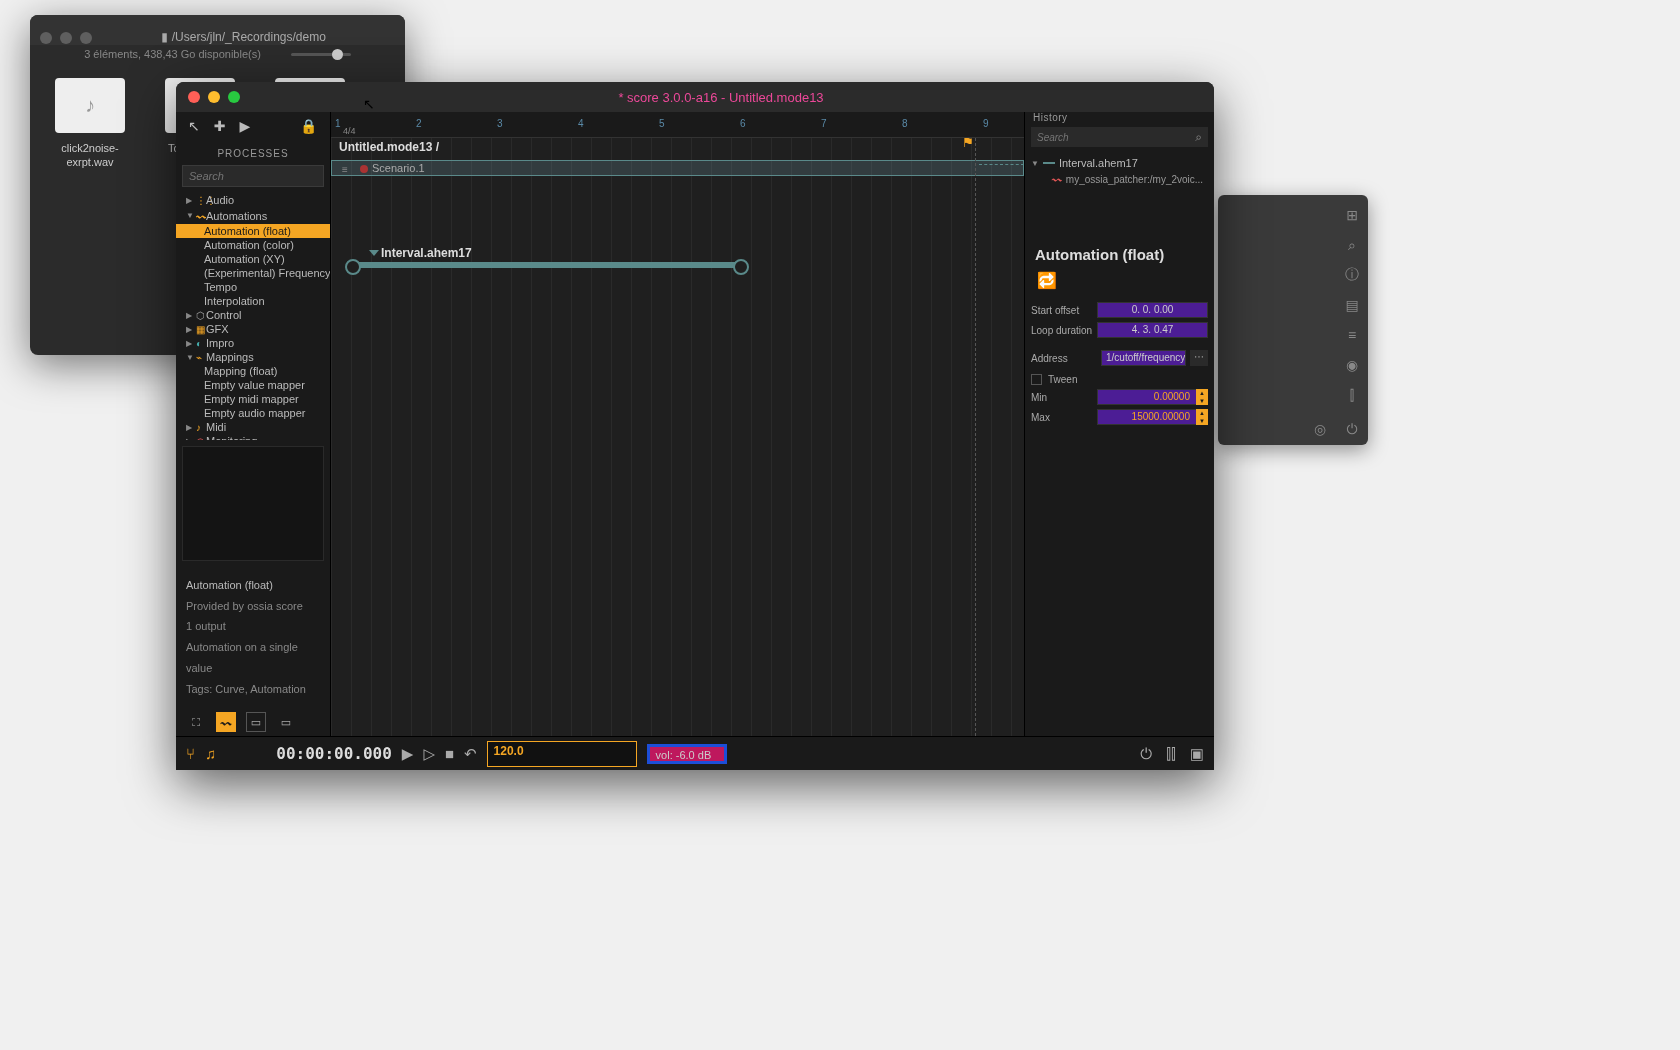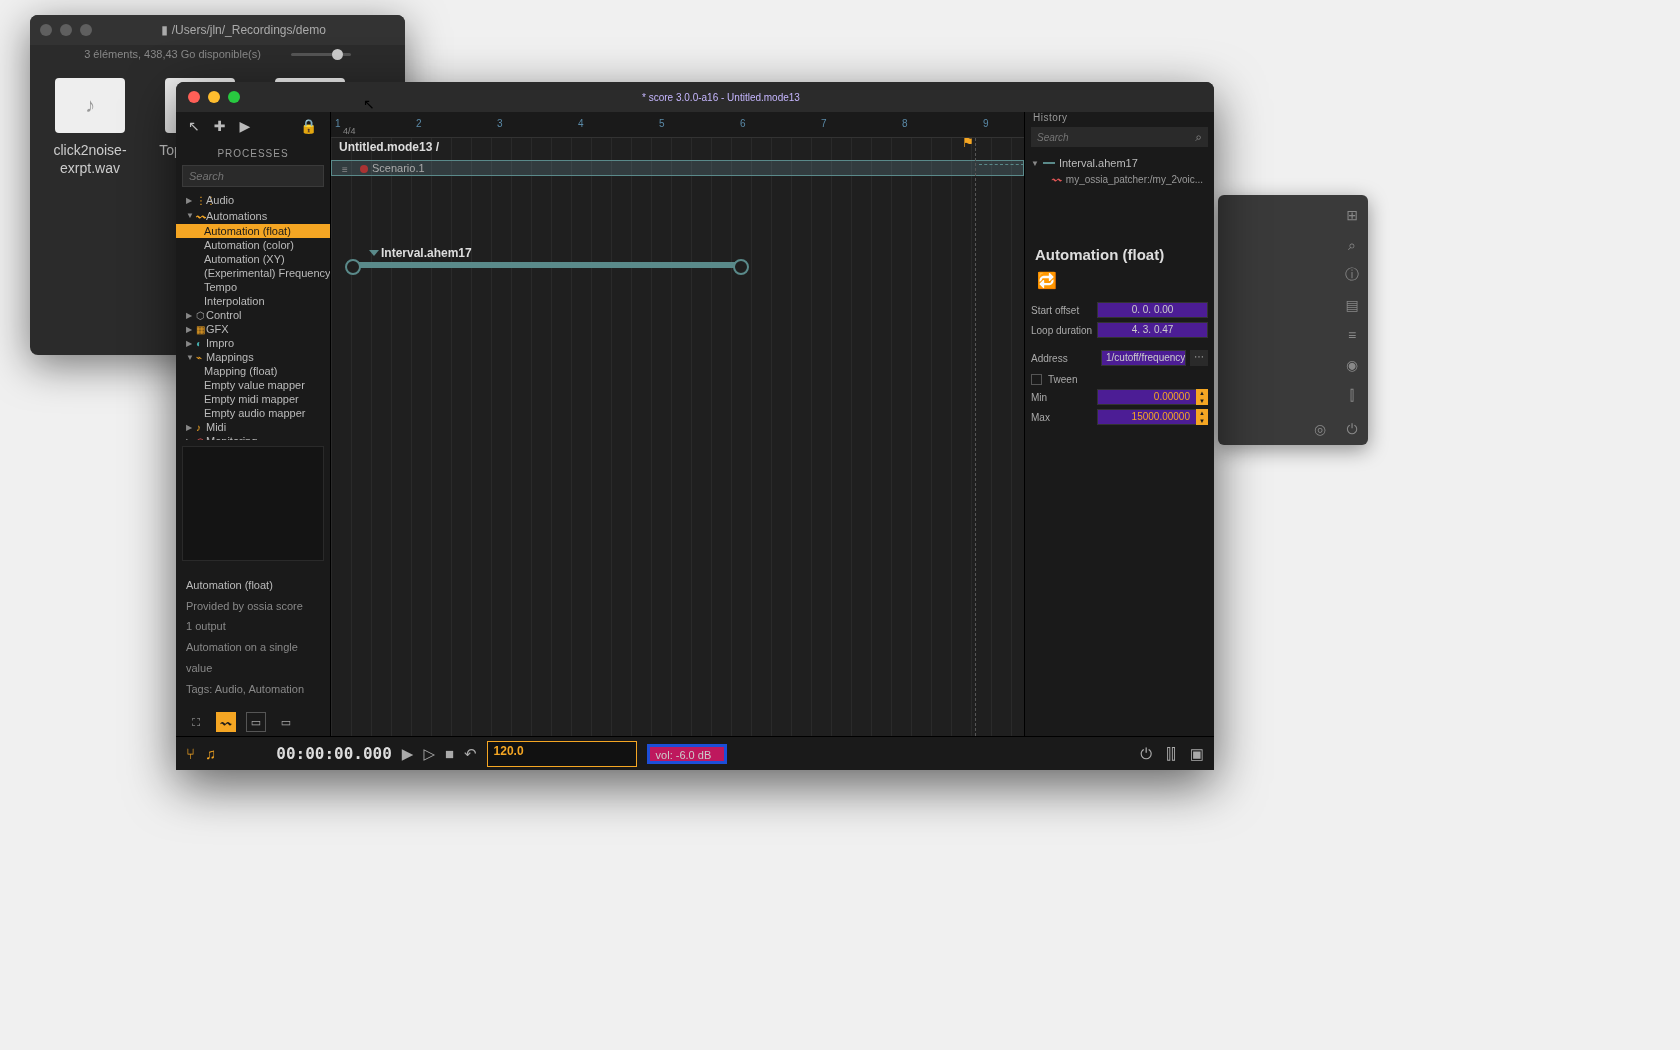--- a/index.html
+++ b/index.html
@@ -1,44 +1,44 @@
 <!DOCTYPE html>
 <html><head>
 <meta charset="utf-8">
 <style>
 * { margin: 0; padding: 0; box-sizing: border-box; font-family: -apple-system, BlinkMacSystemFont, "Segoe UI", Helvetica, Arial, sans-serif; }
 body { background: #f0f0f0; width: 1680px; height: 1050px; position: relative; overflow: hidden; }
 
 
 .finder-window { position: absolute; left: 30px; top: 15px; width: 375px; height: 340px; background: #2b2b2b; border-radius: 8px; box-shadow: 0 10px 40px rgba(0,0,0,0.5); }
-.finder-titlebar { height: 30px; display: flex; align-items: center; padding: 1px 10px; background: #333; border-radius: 8px 8px 0 0; }
+.finder-titlebar { height: 30px; display: flex; align-items: flex-end; padding: 1px 10px; background: #333; border-radius: 8px 8px 0 0; }
 .traffic-lights { display: flex; gap: 8px; }
 .tl { width: 12px; height: 12px; border-radius: 50%; }
 .tl.red { background: #5f5f5f; } .tl.yellow { background: #5f5f5f; } .tl.green { background: #5f5f5f; }
 .finder-path { flex: 1; text-align: center; color: #aaa; font-size: 12px; }
 .finder-path .folder-icon { display: inline-block; margin-right: 4px; }
 .finder-status { text-align: center; color: #888; font-size: 11px; padding: 3px 0; display: flex; align-items: center; justify-content: center; gap: 30px; }
 .finder-slider { width: 60px; height: 3px; background: #555; border-radius: 2px; position: relative; }
 .finder-slider::after { content:''; position: absolute; right: 8px; top: -4px; width: 11px; height: 11px; background: #ccc; border-radius: 50%; }
 .finder-files { display: flex; gap: 20px; padding: 15px; }
 .finder-file { width: 90px; text-align: center; }
 .file-icon { width: 70px; height: 55px; background: #eee; border-radius: 4px; margin: 0 auto 8px; display: flex; align-items: center; justify-content: center; color: #999; font-size: 20px; }
-.file-name { color: #ccc; font-size: 14px; word-break: break-word; line-height: 1.3; }
+.file-name { color: #ccc; font-size: 11px; word-break: break-word; line-height: 1.3; }
 
 
 .side-panel { position: absolute; left: 1218px; top: 195px; width: 150px; height: 250px; background: #3a3a3a; border-radius: 6px; box-shadow: 0 5px 20px rgba(0,0,0,0.4); }
 .side-toolbar { position: absolute; right: 6px; top: 10px; display: flex; flex-direction: column; gap: 10px; }
 .side-tool { width: 20px; height: 20px; color: #888; display: flex; align-items: center; justify-content: center; font-size: 14px; }
 .side-bottom { position: absolute; bottom: 6px; right: 6px; display: flex; gap: 12px; }
 
 
 .score-window { position: absolute; left: 176px; top: 82px; width: 1038px; height: 688px; background: #1f1f1f; border-radius: 8px; box-shadow: 0 15px 50px rgba(0,0,0,0.6); display: flex; flex-direction: column; }
 .score-titlebar { height: 30px; display: flex; align-items: center; padding: 0 12px; background: #2b2b2b; border-radius: 8px 8px 0 0; }
 .score-titlebar .tl.red { background: #ff5f57; } .score-titlebar .tl.yellow { background: #ffbd2e; } .score-titlebar .tl.green { background: #28c940; }
-.score-title { flex: 1; text-align: center; color: #c4b5fd; font-size: 10px; }
+.score-title { flex: 1; text-align: center; color: #ec4899; font-size: 13px; }
 
 .score-body { flex: 1; display: flex; min-height: 0; }
 
 
 .sidebar { width: 155px; background: #1a1a1a; display: flex; flex-direction: column; border-right: 1px solid #000; }
 .tool-row { height: 28px; display: flex; align-items: center; gap: 14px; padding: 0 12px; }
 .tool-btn { color: #bbb; font-size: 14px; cursor: pointer; }
 .tool-btn.lock { margin-left: auto; }
 .processes-header { text-align: center; color: #999; font-size: 10px; letter-spacing: 1px; padding: 8px 0 6px; }
 .search-box { margin: 0 6px 6px; height: 22px; background: #2a2a2a; border: 1px solid #3a3a3a; display: flex; align-items: center; padding: 0 6px; }
@@ -277,21 +277,21 @@
             <span>Monitoring</span>
           </div>
 
       </div>
       <div class="preview-box"></div>
       <div class="info-box">
         <div class="info-title">Automation (float)</div>
         <div>Provided by ossia score</div>
         <div>1 output</div>
         <div>Automation on a single value</div>
-        <div>Tags: Audio, Automation</div>
+        <div>Tags: Curve, Automation</div>
       </div>
       <div class="bottom-tools">
         <span class="bt noborder">⛶</span>
         <span class="bt active">〰</span>
         <span class="bt">▭</span>
         <span class="bt noborder">▭</span>
       </div>
     </div>
 
     <div class="center">

